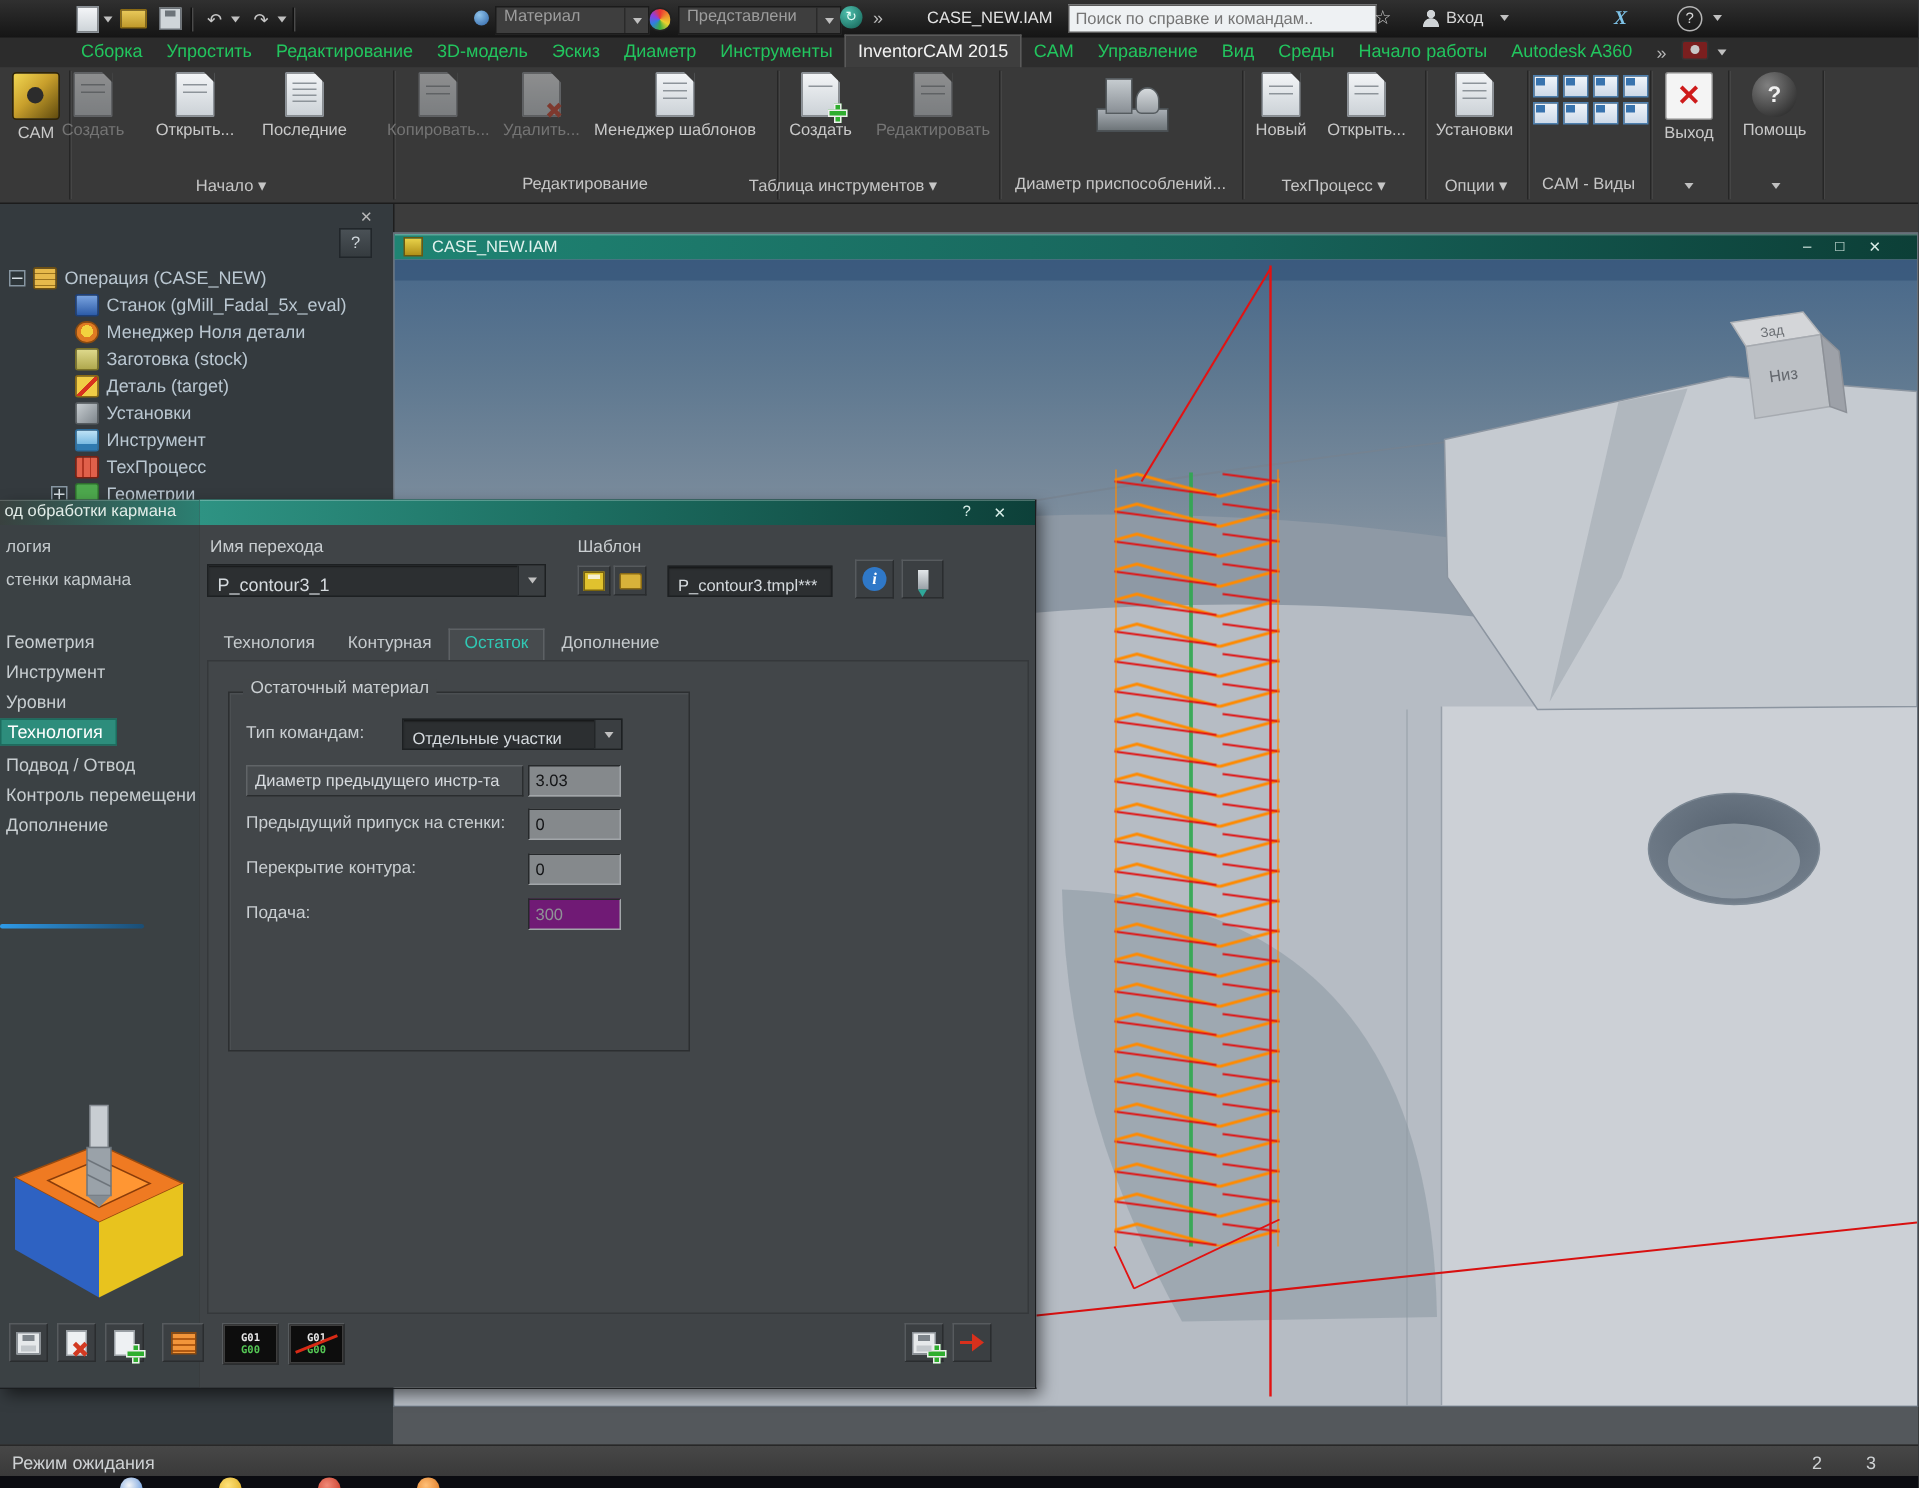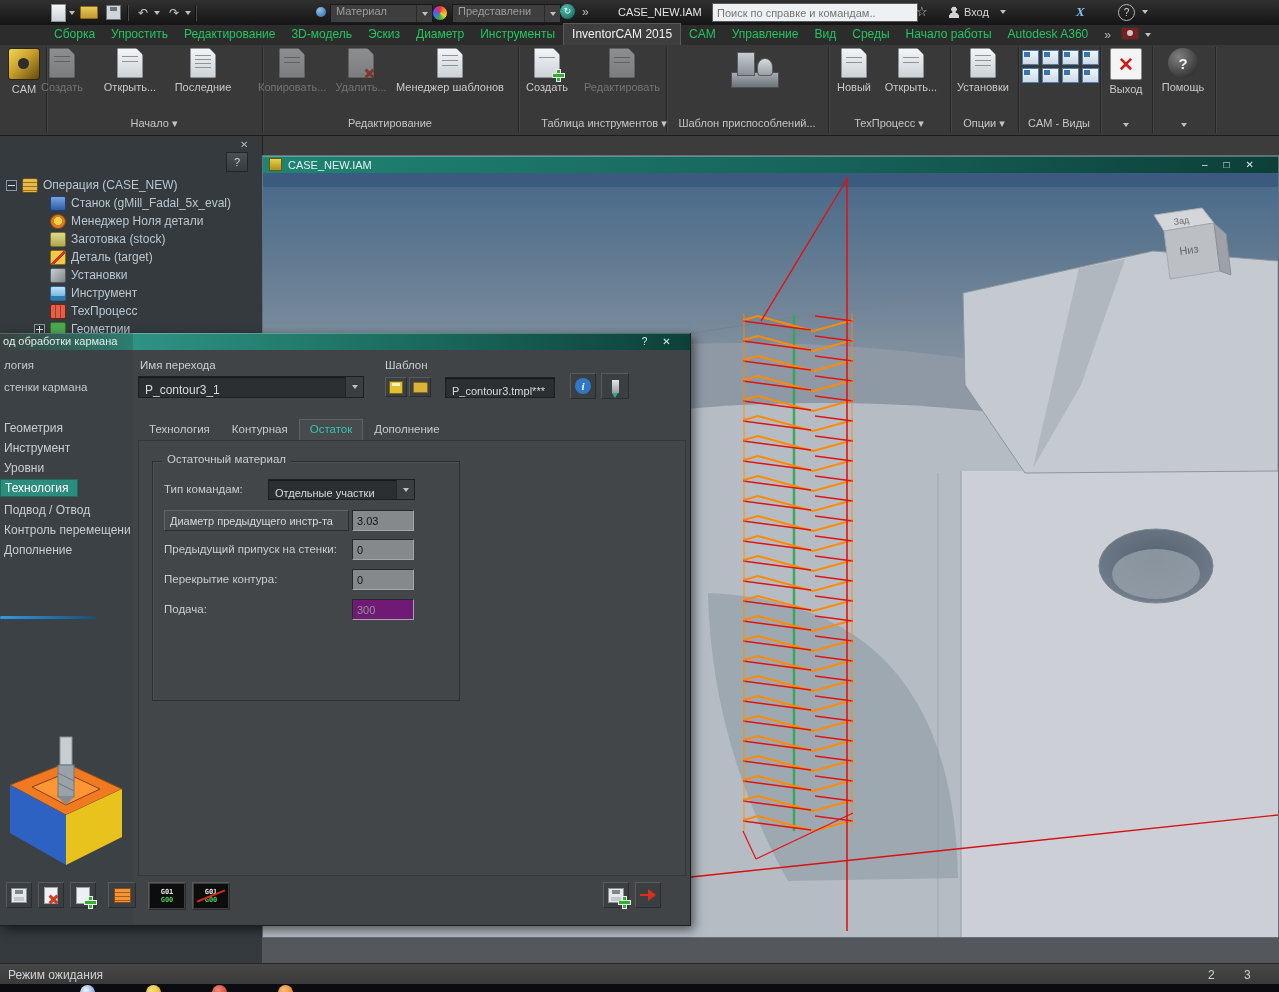--- a/index.html
+++ b/index.html
@@ -316,22 +316,22 @@
     </div>
     <div class="rit" style="left:1154px;width:58px">
       <div class="ic icoHelp">
           <span>?</span>
         </div>
       <div class="lbl">Помощь</div>
     </div>
 
     <div class="pnl-lbl" style="left:46px;width:216px">Начало ▾</div>
     <div class="pnl-lbl" style="left:262px;width:256px">Редактирование</div>
-    <div class="pnl-lbl" style="left:530px;width:148px">Таблица инструментов ▾</div>
-    <div class="pnl-lbl" style="left:666px;width:162px">Шаблон приспособлений...</div>
+    <div class="pnl-lbl" style="left:488px;width:148px">Таблица инструментов ▾</div>
+    <div class="pnl-lbl" style="left:666px;width:162px">Диаметр приспособлений...</div>
     <div class="pnl-lbl" style="left:828px;width:122px">ТехПроцесс ▾</div>
     <div class="pnl-lbl" style="left:950px;width:68px">Опции ▾</div>
     <div class="pnl-lbl" style="left:1018px;width:82px">CAM - Виды</div>
     <div class="pnl-lbl" style="left:1100px;width:52px"><span class="tri" style="display:inline-block"></span></div>
     <div class="pnl-lbl" style="left:1152px;width:63px"><span class="tri" style="display:inline-block"></span></div>
   </div>
 
   <div class="a treepanel">
     <span class="a" style="left:240px;top:3px;color:#b9b9b9;font-size:10px">✕</span>
     <div class="a hbtn" style="left:226px;top:16px">

